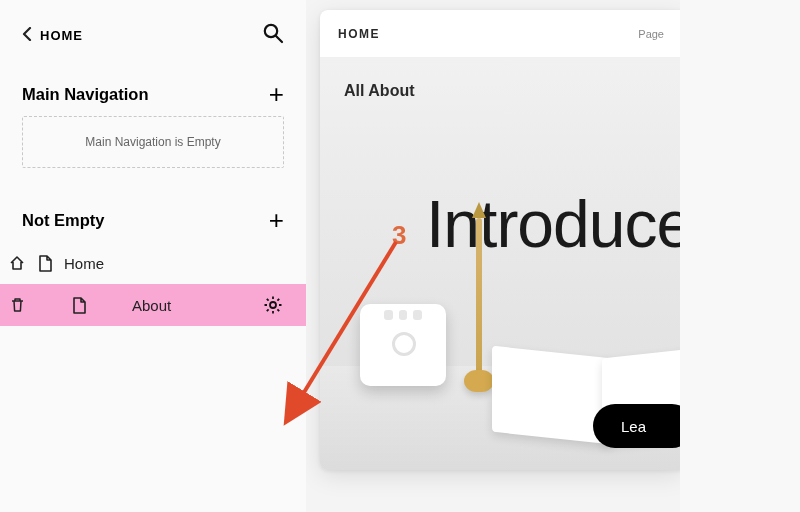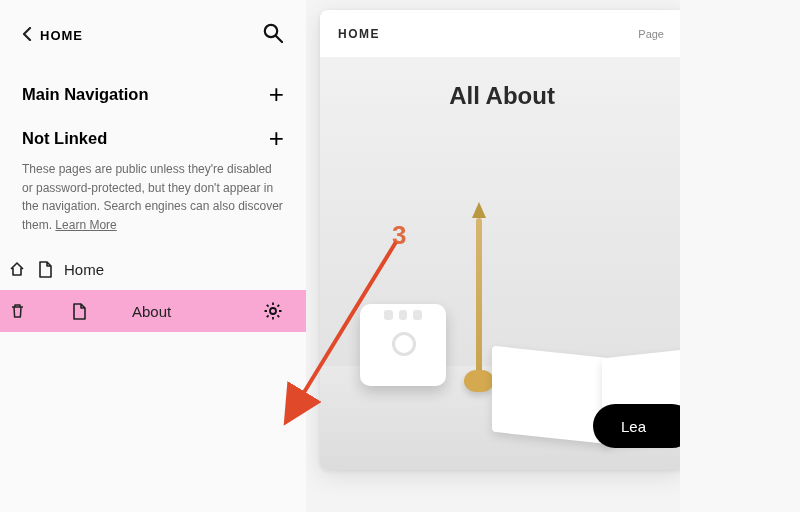--- a/index.html
+++ b/index.html
@@ -22,21 +22,21 @@
   .row-left-icon, .row-page-icon { width: 18px; height: 18px; display: inline-flex; align-items: center; justify-content: center; color: #2a2a2a; }
   .row-label { font-size: 15px; color: #222; flex: 1; }
   .gear { width: 22px; height: 22px; display: inline-flex; align-items: center; justify-content: center; cursor: pointer; color:#2a2a2a; }
 
   .preview { position: relative; flex: 1; background: #f4f4f4; overflow: hidden; }
   .preview-frame { position: absolute; left: 14px; top: 10px; right: -2px; height: 460px; background: #fff; border-radius: 8px 0 0 8px; box-shadow: 0 6px 24px rgba(0,0,0,.10), 0 1px 4px rgba(0,0,0,.08); overflow: hidden; }
   .preview-top { height: 48px; display: flex; align-items: center; justify-content: space-between; padding: 0 18px; border-bottom: 1px solid #f0f0f0; }
   .edit-lbl { font-size: 12px; font-weight: 700; letter-spacing: 1.5px; color: #2a2a2a; cursor: pointer; }
   .page-badge { font-size: 11px; color: #888; }
   .hero { position: relative; background: linear-gradient(180deg, #f1f1f1 0%, #e6e6e6 55%, #dedede 100%); height: 412px; padding: 24px 24px 0 24px; overflow: hidden; }
-  .hero-title-small { text-align: center; font-size: 24px; font-weight: 600; color: #2a2a2a; margin-right: -2px; }
+  .hero-title-small { text-align: left; font-size: 16px; font-weight: 600; color: #2a2a2a; margin-right: -2px; }
   .hero-h1 { font-size: 66px; font-weight: 500; letter-spacing: -1px; color: #1a1a1a; margin-top: 86px; margin-left: 82px; }
   .hero-p { font-size: 17px; line-height: 1.55; color: #3a3a3a; text-align: right; margin-top: 24px; margin-left: 150px; }
   .cta { position: absolute; right: -12px; bottom: 22px; background: #000; color: #fff; border-radius: 26px; height: 44px; padding: 0 48px 0 28px; display: flex; align-items: center; font-size: 15px; }
   
   .surface { position: absolute; left: 0; right: 0; bottom: 0; height: 104px; background: linear-gradient(180deg, #e9e9e9, #dcdcdc); }
   .pencil { position:absolute; left:156px; bottom:96px; width:6px; height:156px; background:linear-gradient(180deg,#d7b56f,#caa44f); border-radius:3px; }
   .pencil::after { content:""; position:absolute; left:-4px; top:-16px; width:0; height:0; border-left:7px solid transparent; border-right:7px solid transparent; border-bottom:16px solid #b99841; }
   .pbase { position:absolute; left:144px; bottom:78px; width:30px; height:22px; background:#d4a94f; border-radius:50%/60%; box-shadow: 0 4px 6px rgba(0,0,0,.15); }
   .box { position:absolute; left:40px; bottom:84px; width:86px; height:82px; background:#fff; border-radius:10px; box-shadow: 0 6px 14px rgba(0,0,0,.18); }
   .knob { position:absolute; left:32px; top:28px; width:24px; height:24px; border:3px solid #e1e1e1; border-radius:50%; }
@@ -72,29 +72,27 @@
           </svg>
       </span>
     </div>
 
 
     <div class="section">
       <div class="sec-head">
         <span class="sec-head-title">Main Navigation</span>
         <span class="plus">+</span>
       </div>
+      <div class="dashed">Main Navigation is Empty</div>
     </div>
 
     <div class="section">
       <div class="sec-head">
-        <span class="sec-head-title">Not Linked</span>
+        <span class="sec-head-title">Not Empty</span>
         <span class="plus">+</span>
-      </div>
-      <div class="not-linked-desc">
-        <span>These pages are public unless they're disabled or password-protected, but they don't appear in the navigation. Search engines can also discover them. </span><a>Learn More</a>
       </div>
     </div>
 
     <div class="page-list">
       <div class="page-row">
         <span class="row-left-icon">
           <svg width="16" height="16" viewBox="0 0 16 16">
               <path d="M2 8 L8 2 L14 8 M4 7 V14 H12 V7" stroke="#222" stroke-width="1.6" fill="none" stroke-linejoin="round"></path>
             </svg>
         </span>
@@ -128,20 +126,21 @@
   </aside>
 
   <main class="preview">
     <div class="preview-frame">
       <div class="preview-top">
         <span class="edit-lbl">HOME</span>
         <span class="page-badge">Page</span>
       </div>
       <div class="hero">
         <div class="hero-title-small">All About</div>
+        <div class="hero-h1">Introduce</div>
 
         <div class="surface"></div>
         <div class="pencil"></div>
         <div class="pbase"></div>
         <div class="box">
           <div class="dials">
               <span></span>
               <span></span>
               <span></span>
             </div>

